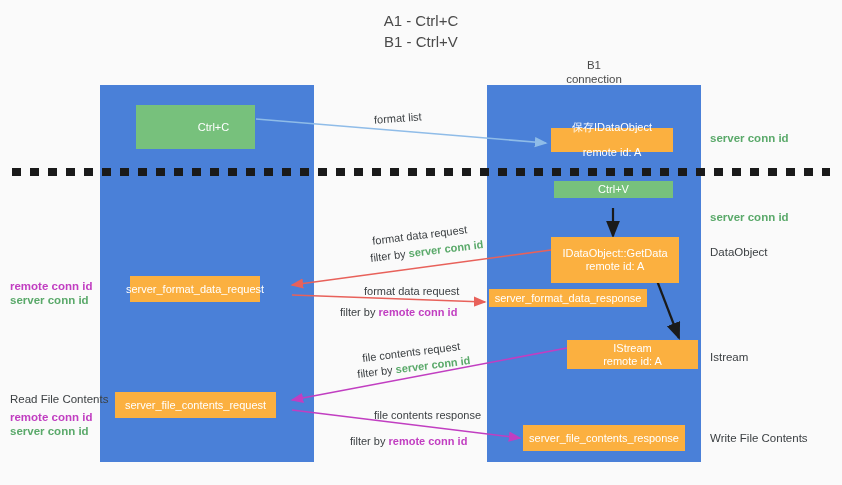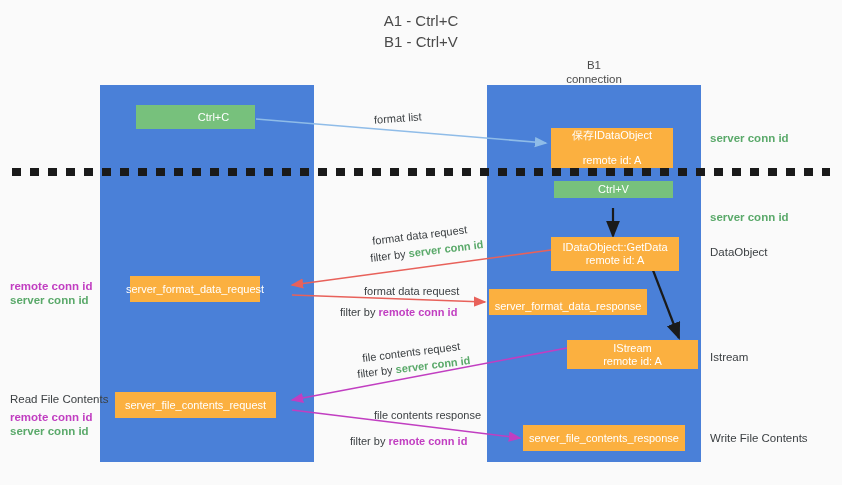--- a/index.html
+++ b/index.html
@@ -100,43 +100,43 @@
 
     <line x1="292" y1="295" x2="485" y2="302" stroke="#e8615a" stroke-width="1.6" marker-end="url(#ah-red)"></line>
 
     <line x1="651" y1="265" x2="679" y2="338" stroke="#1a1a1a" stroke-width="2.2" marker-end="url(#ah-blk)"></line>
 
     <line x1="567" y1="348" x2="292" y2="400" stroke="#c13ec1" stroke-width="1.6" marker-end="url(#ah-mag)"></line>
 
     <line x1="292" y1="410" x2="520" y2="438" stroke="#c13ec1" stroke-width="1.6" marker-end="url(#ah-mag)"></line>
   </svg>
 
-  <div class="box green" style="left:136px;top:105px;width:119px;height:24px;padding-left:40px;">
+  <div class="box green" style="left:136px;top:105px;width:119px;height:44px;padding-left:40px;">
     <span>Ctrl+C</span>
   </div>
 
-  <div class="box orange" style="left:551px;top:128px;width:122px;height:40px;flex-direction:column;gap:12px;">
+  <div class="box orange" style="left:551px;top:128px;width:122px;height:24px;flex-direction:column;gap:12px;">
     <span>保存IDataObject</span>
     <span class="l2">remote id: A</span>
   </div>
 
   <div class="box green" style="left:554px;top:181px;width:119px;height:17px;">
     <span>Ctrl+V</span>
   </div>
 
-  <div class="box orange" style="left:551px;top:237px;width:128px;height:34px;flex-direction:column;">
+  <div class="box orange" style="left:551px;top:237px;width:128px;height:46px;flex-direction:column;">
     <span>IDataObject::GetData</span>
     <span class="l2">remote id: A</span>
   </div>
 
   <div class="box orange" style="left:130px;top:276px;width:130px;height:26px;">
     <span>server_format_data_request</span>
   </div>
 
-  <div class="box orange" style="left:489px;top:289px;width:158px;height:26px;align-items:flex-end;">
+  <div class="box orange" style="left:489px;top:289px;width:158px;height:18px;">
     <span>server_format_data_response</span>
   </div>
 
   <div class="box orange" style="left:567px;top:340px;width:131px;height:29px;flex-direction:column;">
     <span>IStream</span>
     <span class="l2">remote id: A</span>
   </div>
 
   <div class="box orange" style="left:115px;top:392px;width:161px;height:26px;">
     <span>server_file_contents_request</span>

